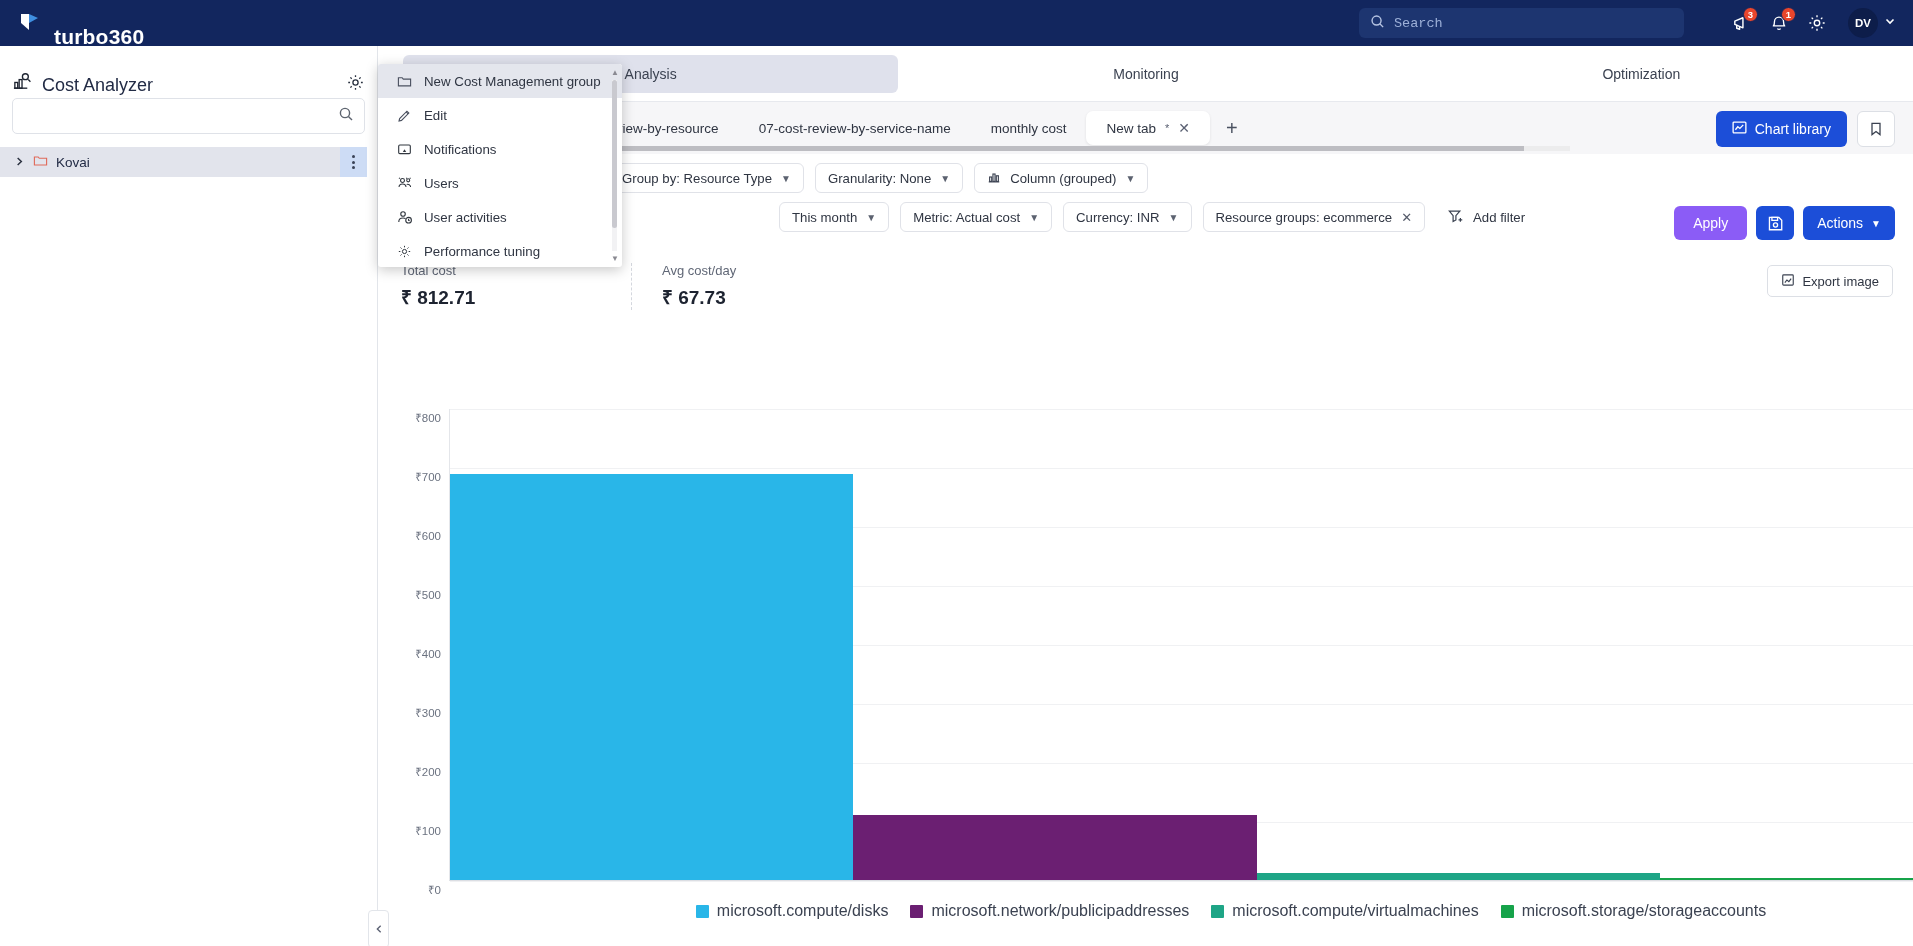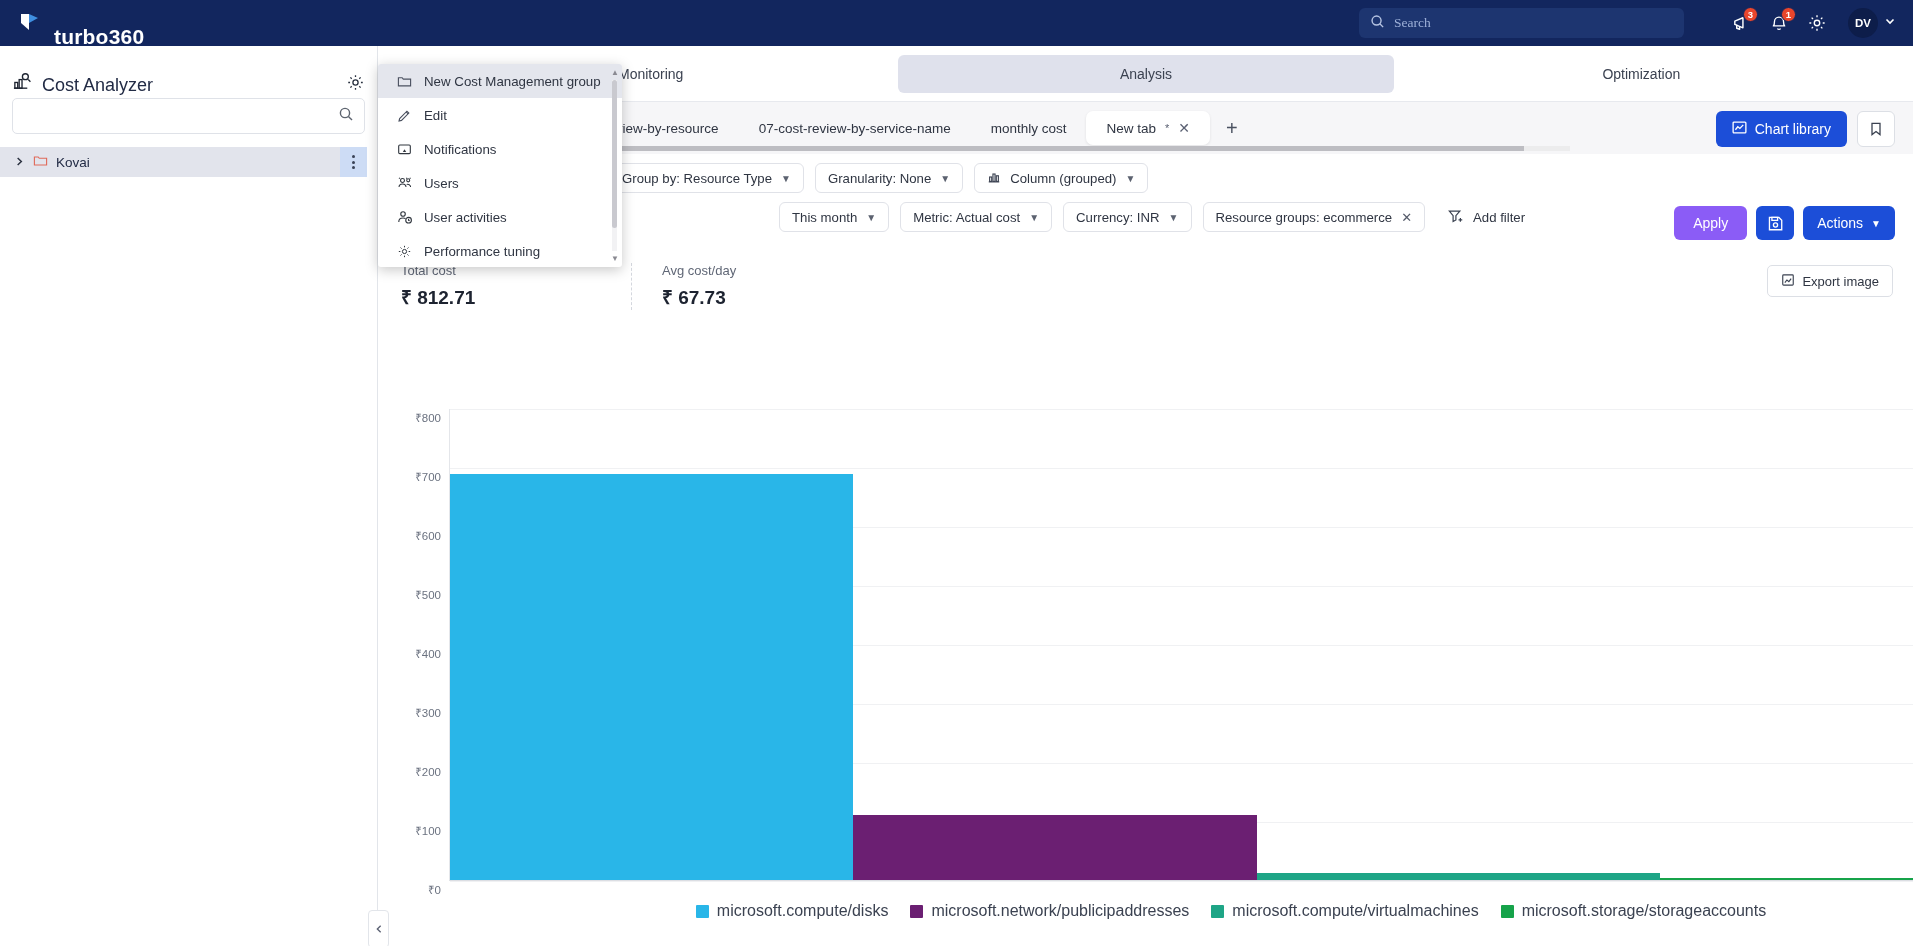--- a/index.html
+++ b/index.html
@@ -23,21 +23,21 @@
   .topbar-right {
     position: absolute; right: 0; top: 0; height: 46px;
     display: flex; align-items: center; gap: 0;
   }
   .search-box {
     width: 325px; height: 30px; background: #1d3570; border-radius: 6px;
     display: flex; align-items: center; padding: 0 11px; gap: 9px; margin-right: 38px;
   }
   .search-box input {
     background: transparent; border: 0; outline: 0; color: #cfd8ee;
-    font-size: 13.5px; font-family: Liberation Serif, serif; width: 100%;
+    font-size: 13.5px; font-family: Liberation Mono, monospace; width: 100%;
   }
   .search-box input::placeholder { color: #9db0d8; }
   .tb-icon {
     position: relative; width: 38px; height: 46px; display: flex;
     align-items: center; justify-content: center; cursor: pointer;
   }
   .badge {
     position: absolute; top: 7px; right: 2px; min-width: 15px; height: 15px;
     background: #e8452c; color: #fff; border-radius: 8px; font-size: 9.5px;
     display: flex; align-items: center; justify-content: center; padding: 0 3px;
@@ -378,25 +378,25 @@
     <div class="ctx-arrow" style="top:1px">▲</div>
     <div class="track"></div>
     <div class="thumb"></div>
     <div class="ctx-arrow" style="bottom:1px">▼</div>
   </div>
 </div>
 
 <div class="main">
 
   <div class="navtabs">
+    <div class="navtab active">
+      <span>Analysis</span>
+    </div>
     <div class="navtab">
       <span>Monitoring</span>
-    </div>
-    <div class="navtab active">
-      <span>Analysis</span>
     </div>
     <div class="navtab">
       <span>Optimization</span>
     </div>
   </div>
 
   <div class="tabstrip-wrap">
     <div class="tabstrip">
       <div class="tab" style="margin-left:-64px">
         <span>accumulated-cost-for-the-year</span>

